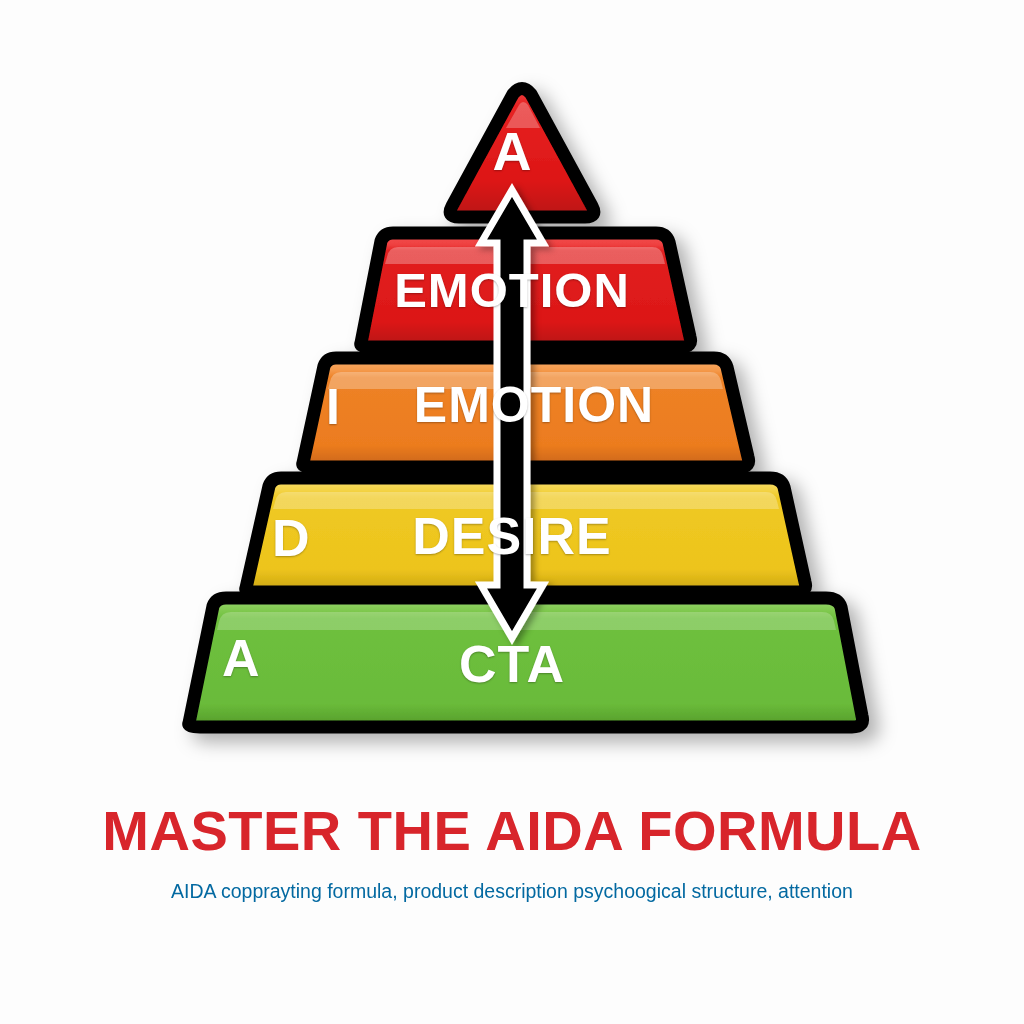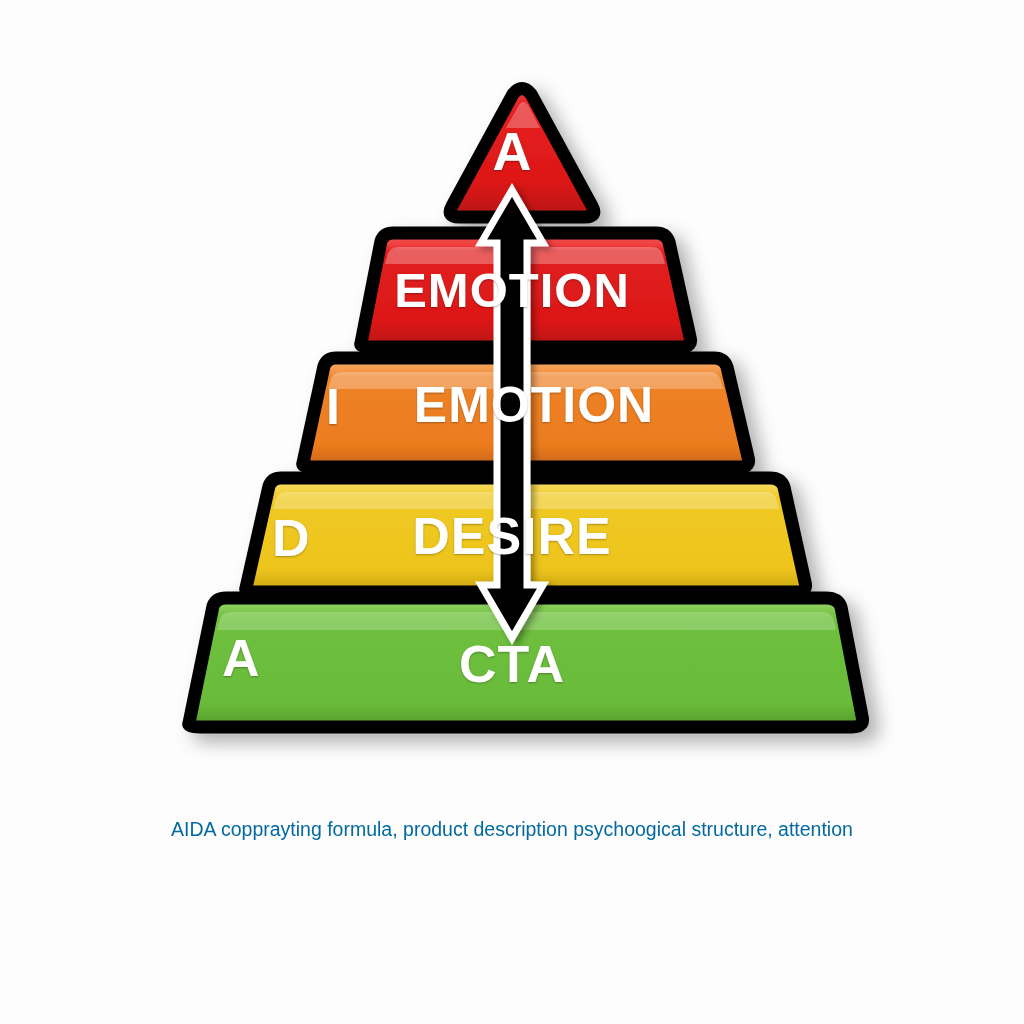--- a/index.html
+++ b/index.html
@@ -235,18 +235,19 @@
     <div class="tier-text" id="tier3-label">EMOTION</div>
 
     <div class="tier-letter" id="tier4-letter">D</div>
     <div class="tier-text" id="tier4-label">DESIRE</div>
 
     <div class="tier-letter" id="tier5-letter">A</div>
     <div class="tier-text" id="tier5-label">CTA</div>
   </div>
 
   <div id="caption">
+    <h1 id="headline">MASTER THE AIDA FORMULA</h1>
     <div id="subtitle">
       <span class="sub-line">AIDA copprayting formula, product description psychoogical structure, attention</span>
     </div>
   </div>
 
 </div>
 
 </body></html>

